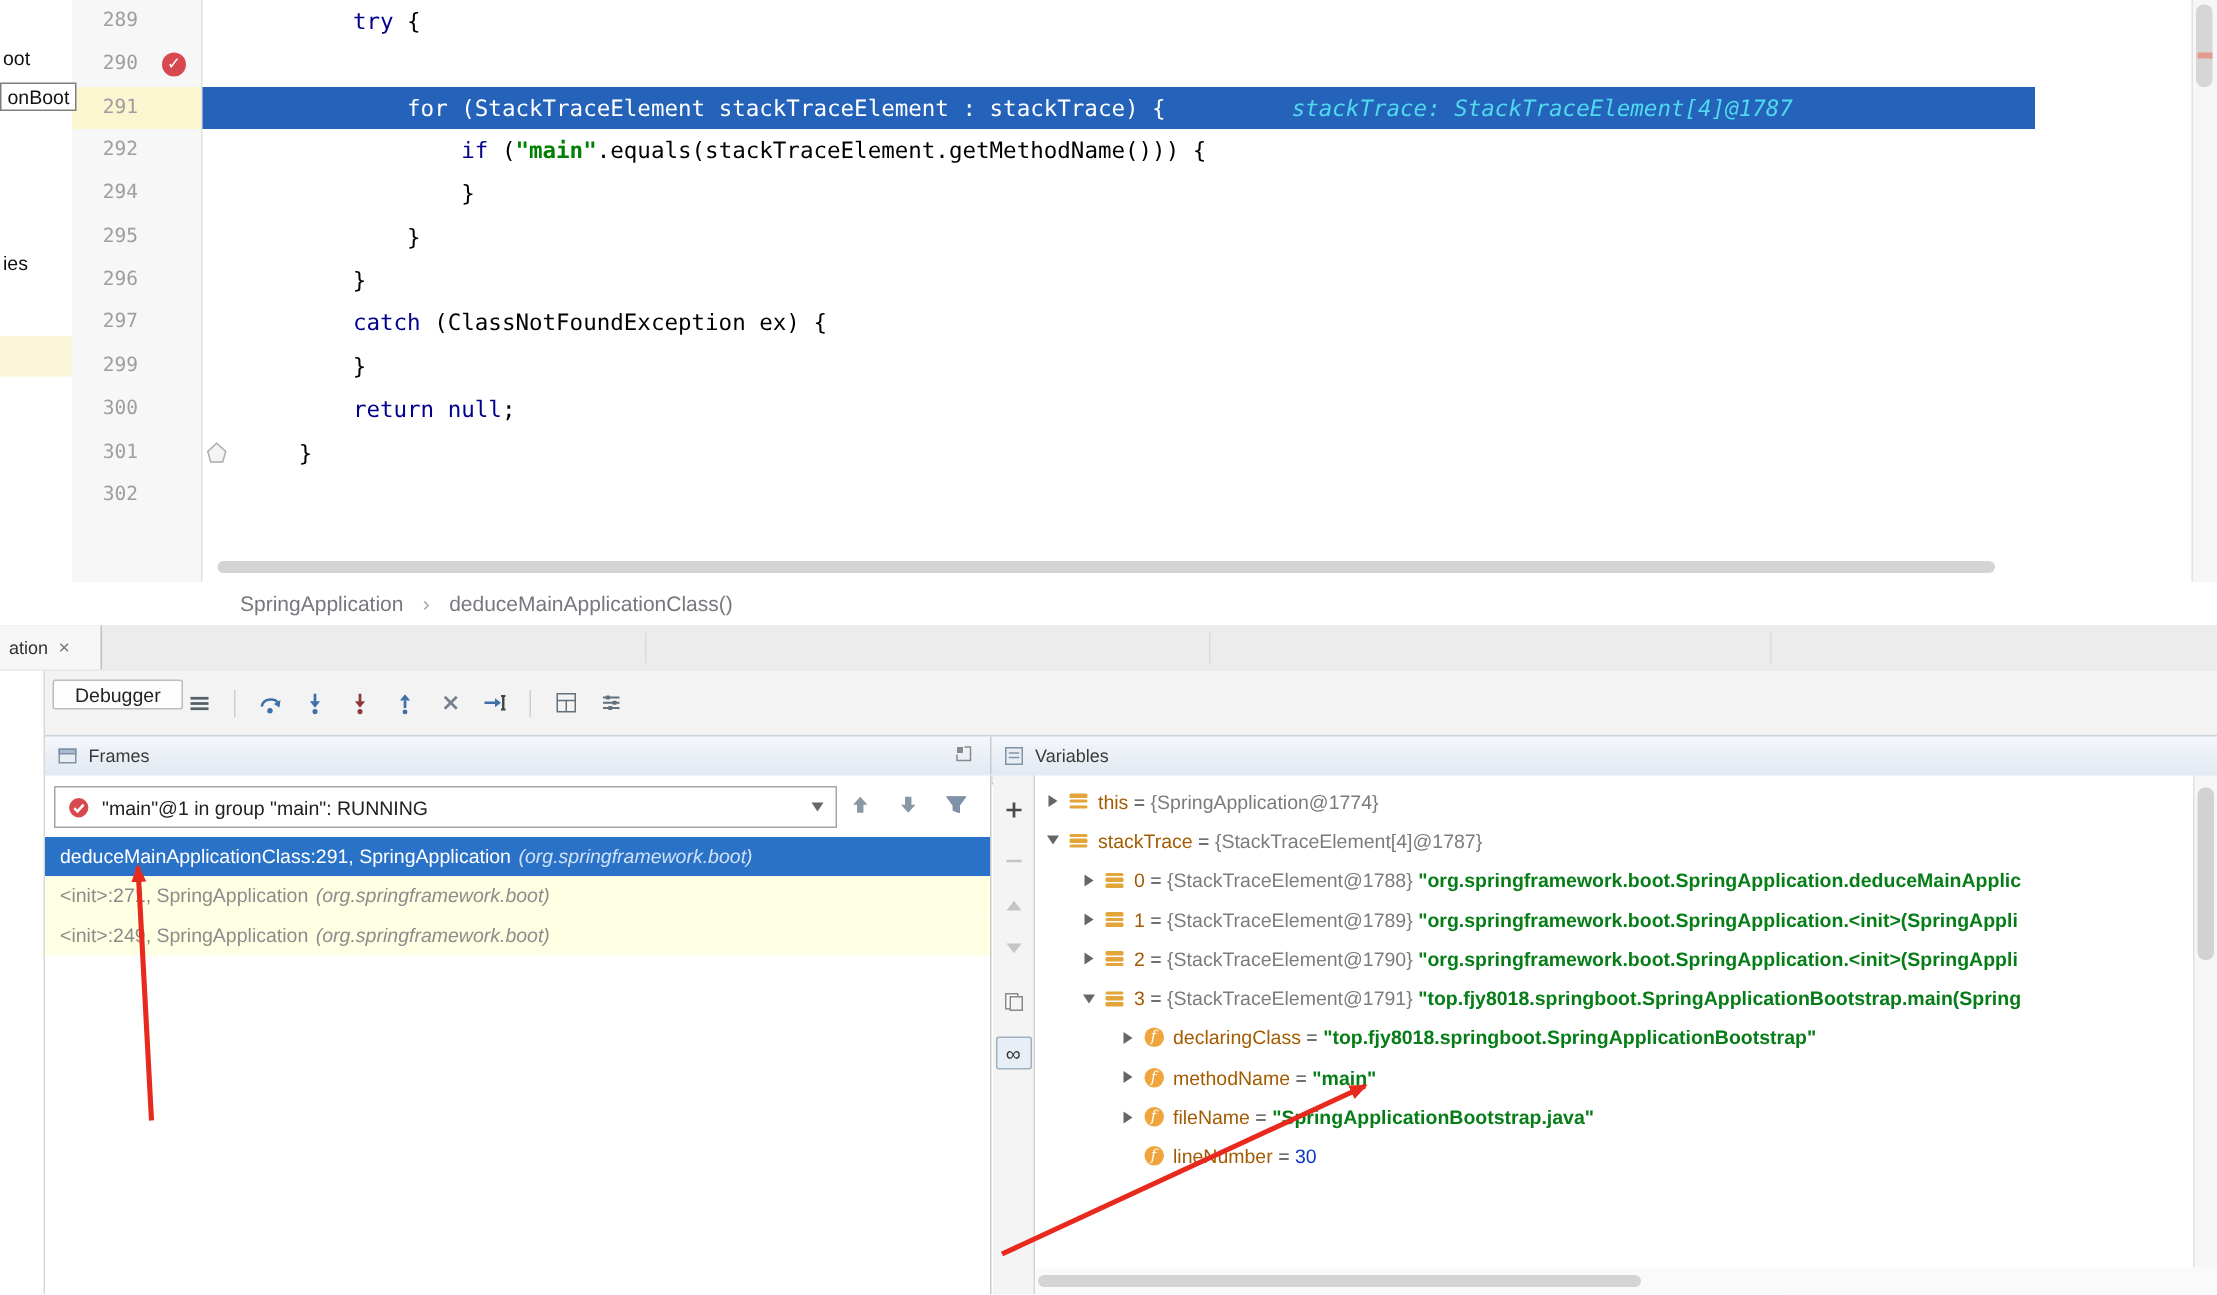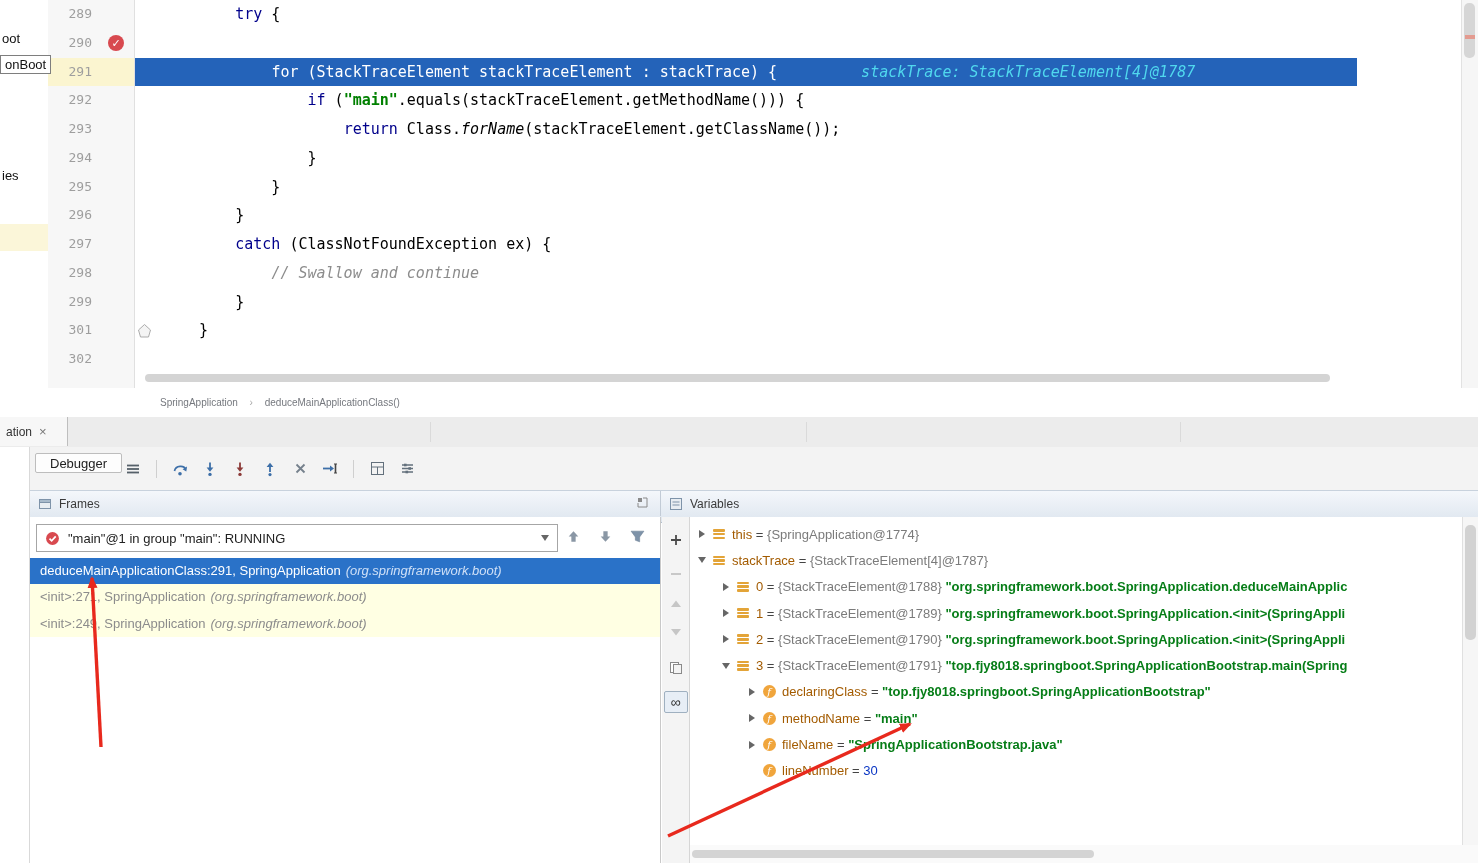--- a/index.html
+++ b/index.html
@@ -39,21 +39,21 @@
   #ed-hscroll{position:absolute;left:135px;top:369px;width:1327px;height:17px;}
   #ed-hthumb{position:absolute;left:10px;top:5px;width:1185px;height:8px;background:#D4D4D4;border-radius:4px;}
 
   
   .frag{position:absolute;font-size:13px;color:#111;white-space:nowrap;}
   #frag-onboot{border:1px solid #7E7E7E;background:#fff;padding:1px 4px;}
   #frag-yellow{position:absolute;left:0;top:224px;width:48px;height:27px;background:#FBF6D9;}
 
   
   #breadcrumbs{position:absolute;left:0;top:388px;width:1478px;height:29px;background:#fff;
-               border-bottom:1px solid #DADADA;font-size:10px;color:#75787E;line-height:29px;}
+               border-bottom:1px solid #DADADA;font-size:14px;color:#75787E;line-height:29px;}
   #breadcrumbs .bc-wrap{margin-left:160px;}
   .bc-sep{color:#A8A8A8;margin:0 9px;}
 
   
   #tool-tab-strip{position:absolute;left:0;top:417px;width:1478px;height:30px;background:#ECECEC;border-bottom:1px solid #D2D2D2;}
   #partial-tab{position:absolute;left:0;top:0;width:68px;height:29px;background:#F7F7F7;border-right:1px solid #BEBEBE;
                display:flex;align-items:center;padding-left:6px;font-size:12px;color:#333;box-sizing:border-box;}
   #partial-tab .x{color:#777;margin-left:7px;font-size:13px;}
   .strip-sep{position:absolute;top:5px;width:1px;height:20px;background:#DADADA;}
 
@@ -149,53 +149,48 @@
           <div class="lnum">291</div>
           <div class="gicon"></div>
           <div class="ccode"><span class="tk-p">            </span><span class="tk-kw">for</span><span class="tk-p"> (StackTraceElement stackTraceElement : stackTrace) {</span><span class="hint hint-cyan">stackTrace: StackTraceElement[4]@1787</span></div>
         </div>
         <div class="crow ">
           <div class="lnum">292</div>
           <div class="gicon"></div>
           <div class="ccode"><span class="tk-p">                </span><span class="tk-kw">if</span><span class="tk-p"> (</span><span class="tk-str">"main"</span><span class="tk-p">.equals(stackTraceElement.getMethodName())) {</span></div>
         </div>
         <div class="crow ">
-          <div class="lnum">293</div>
-          <div class="gicon"></div>
-          <div class="ccode"><span class="tk-p">                    </span><span class="tk-kw">return</span><span class="tk-p"> Class.</span><span class="tk-sm">forName</span><span class="tk-p">(stackTraceElement.getClassName());</span></div>
-        </div>
-        <div class="crow ">
           <div class="lnum">294</div>
           <div class="gicon"></div>
           <div class="ccode"><span class="tk-p">                }</span></div>
         </div>
         <div class="crow ">
           <div class="lnum">295</div>
           <div class="gicon"></div>
           <div class="ccode"><span class="tk-p">            }</span></div>
         </div>
         <div class="crow ">
           <div class="lnum">296</div>
           <div class="gicon"></div>
           <div class="ccode"><span class="tk-p">        }</span></div>
         </div>
         <div class="crow ">
           <div class="lnum">297</div>
           <div class="gicon"></div>
           <div class="ccode"><span class="tk-p">        </span><span class="tk-kw">catch</span><span class="tk-p"> (ClassNotFoundException ex) {</span></div>
         </div>
         <div class="crow ">
-          <div class="lnum">298</div>
-          <div class="gicon"></div>
-          <div class="ccode"><span class="tk-p">            </span><span class="tk-cmt">// Swallow and continue</span></div>
-        </div>
-        <div class="crow ">
           <div class="lnum">299</div>
           <div class="gicon"></div>
           <div class="ccode"><span class="tk-p">        }</span></div>
+        </div>
+        <div class="crow ">
+          <div class="lnum">300</div>
+          <div class="gicon"></div>
+          <div class="ccode"><span class="tk-p">        </span><span class="tk-kw">return</span><span class="tk-p"> </span><span class="tk-kw">null</span><span class="tk-p">;</span></div>
         </div>
         <div class="crow ">
           <div class="lnum">301</div>
           <div class="gicon"></div>
           <span class="pent"><svg width="15" height="15" viewBox="0 0 15 15">
               <polygon points="7.5,1 13.5,6.5 11.5,13.5 3.5,13.5 1.5,6.5" fill="#F4F4F4" stroke="#ABABAB"></polygon>
             </svg></span>
           <div class="ccode"><span class="tk-p">    }</span></div>
         </div>
         <div class="crow ">

